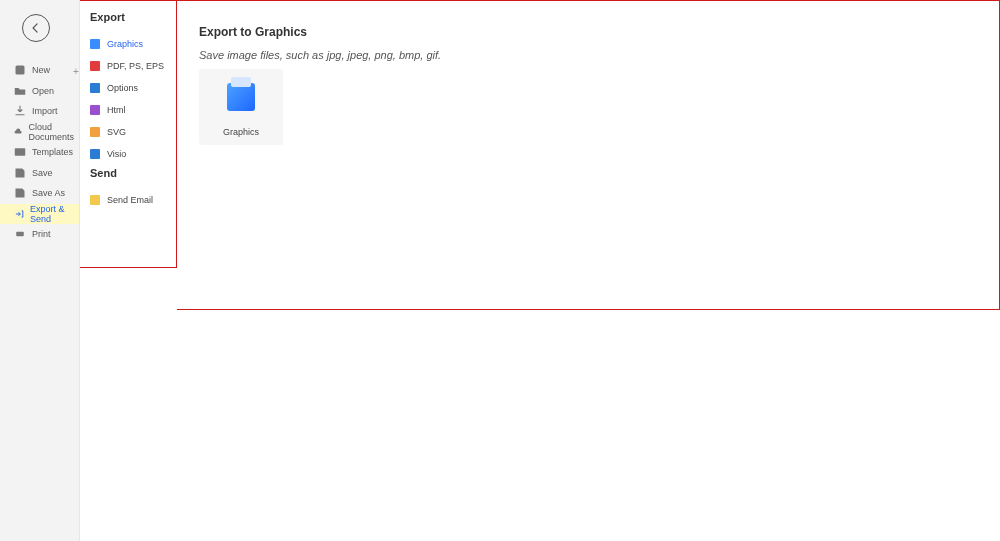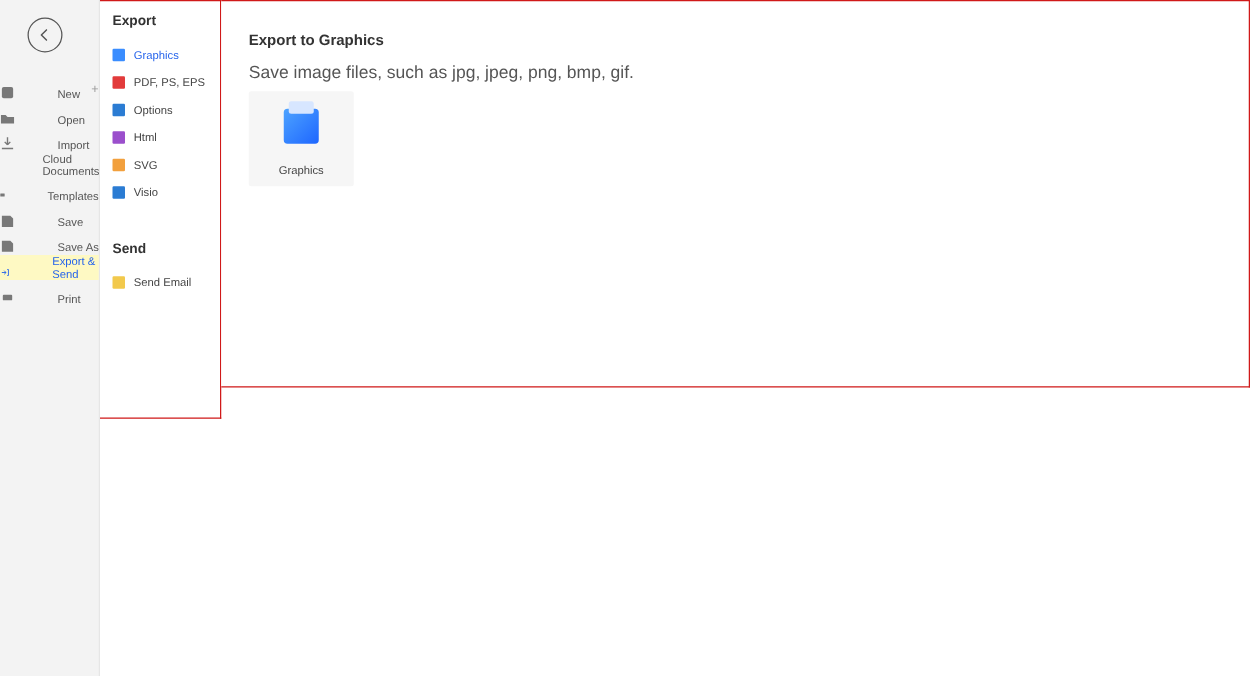--- a/index.html
+++ b/index.html
@@ -4,52 +4,52 @@
 <style>
   * { box-sizing: border-box; margin: 0; padding: 0; font-family: -apple-system, "Segoe UI", Arial, sans-serif; }
   body { width: 1000px; height: 541px; overflow: hidden; background: #fff; color: #333; font-size: 11px; }
   .app { display: flex; width: 100%; height: 100%; }
 
   
   .filemenu { width: 80px; height: 100%; background: #f3f3f3; display: flex; flex-direction: column; border-right: 1px solid #e6e6e6; position: relative; }
   .back-btn { width: 28px; height: 28px; border: 1.5px solid #555; border-radius: 50%; margin: 14px 0 14px 22px; display: flex; align-items: center; justify-content: center; cursor: pointer; }
   .back-btn svg { width: 14px; height: 14px; }
   .menu-list { padding-top: 4px; flex: 1; }
-  .menu-item { height: 20px; display: flex; align-items: flex-end; margin-bottom: 0.5px; cursor: pointer; color: #555; gap: 28px; }
+  .menu-item { height: 20px; display: flex; align-items: center; padding-left: 14px; margin-bottom: 0.5px; cursor: pointer; color: #555; }
   .menu-item svg { width: 12px; height: 12px; margin-right: 6px; fill: #787878; }
   .menu-item.active { background: #fef9c3; color: #2563eb; }
   .menu-item.active svg { fill: #2563eb; }
   .menu-item span { font-size: 9px; }
   .menu-bottom { padding-bottom: 10px; }
   .plus-tab { position: absolute; left: 73px; top: 66px; font-size: 10px; color: #999; }
 
   
   .titlebar { position: absolute; top: 0; left: 80px; right: 0; height: 24px; display: flex; align-items: center; justify-content: center; }
   .titlebar .title { font-size: 10px; color: #555; }
   .window-controls { position: absolute; right: 6px; top: 5px; display: flex; align-items: center; gap: 10px; }
   .window-controls .wbtn { width: 12px; height: 12px; display: flex; align-items: center; justify-content: center; color: #666; cursor: pointer; }
   .window-controls .avatar { width: 14px; height: 14px; background: #ffe082; border-radius: 2px; font-size: 8px; display: flex; align-items: center; justify-content: center; color: #b8860b; font-weight: bold; }
   .toolbar-icons { position: absolute; right: 6px; top: 36px; display: flex; gap: 8px; align-items: center; }
   .toolbar-icons .ticon { width: 14px; height: 14px; display:flex; align-items:center; justify-content:center; color:#666; position: relative; cursor: pointer; }
   .toolbar-icons .dot { position: absolute; top:-2px; right:-2px; width:4px; height:4px; background:#e02020; border-radius:50%; }
 
   
   .main { position: relative; flex: 1; }
-  .panel { position: absolute; left: 0; top: 0; width: 97px; height: 335px; background: #fff; border: 1px solid #d01919; border-left: none; padding: 10px 0 0 10px; }
+  .panel { position: absolute; left: 0; top: 0; width: 97px; height: 268px; background: #fff; border: 1px solid #d01919; border-left: none; padding: 10px 0 0 10px; }
   .panel h3 { font-size: 11px; font-weight: 700; margin-bottom: 10px; }
   .panel-item { height: 22px; display: flex; align-items: center; cursor: pointer; }
   .panel-item .pi-icon { width: 10px; height: 10px; margin-right: 7px; border-radius: 1px; display:inline-block;}
   .panel-item.active span.lbl { color: #2563eb; }
   .panel-item span.lbl { font-size: 9px; color: #444; }
-  .panel h3.send { margin-top: 28px; }
+  .panel h3.send { margin-top: 2px; }
 
   
   .content { position: absolute; left: 97px; top: 0; right: 0; height: 310px; border: 1px solid #d01919; border-left: none; background:#fff; padding: 24px 0 0 22px;}
   .content h2 { font-size: 12px; font-weight: 700; margin-bottom: 10px; }
-  .content .desc { font-size: 14px; color: #555; margin-bottom: 8px; }
+  .content .desc { font-size: 11px; color: #555; margin-bottom: 8px; font-style: italic; }
   .card { width: 84px; background: #f6f6f6; padding: 14px 0 8px 0; text-align: center; border-radius: 2px; cursor: pointer; }
   .card .thumb { width: 28px; height: 28px; margin: 0 auto 16px auto; background: linear-gradient(135deg,#4da3ff,#1e66ff); border-radius: 3px; position: relative; }
   .card .thumb::before { content:""; position:absolute; top:-6px; left:4px; width:20px; height:10px; background:#d7e6ff; border-radius:2px;}
   .card .thumb.tiff { background: linear-gradient(135deg,#3ed0c4,#06a08e);}
   .card .label { font-size: 9px; color: #444; }
   .gap { height: 18px; }
 </style>
 </head>
 <body>
 

